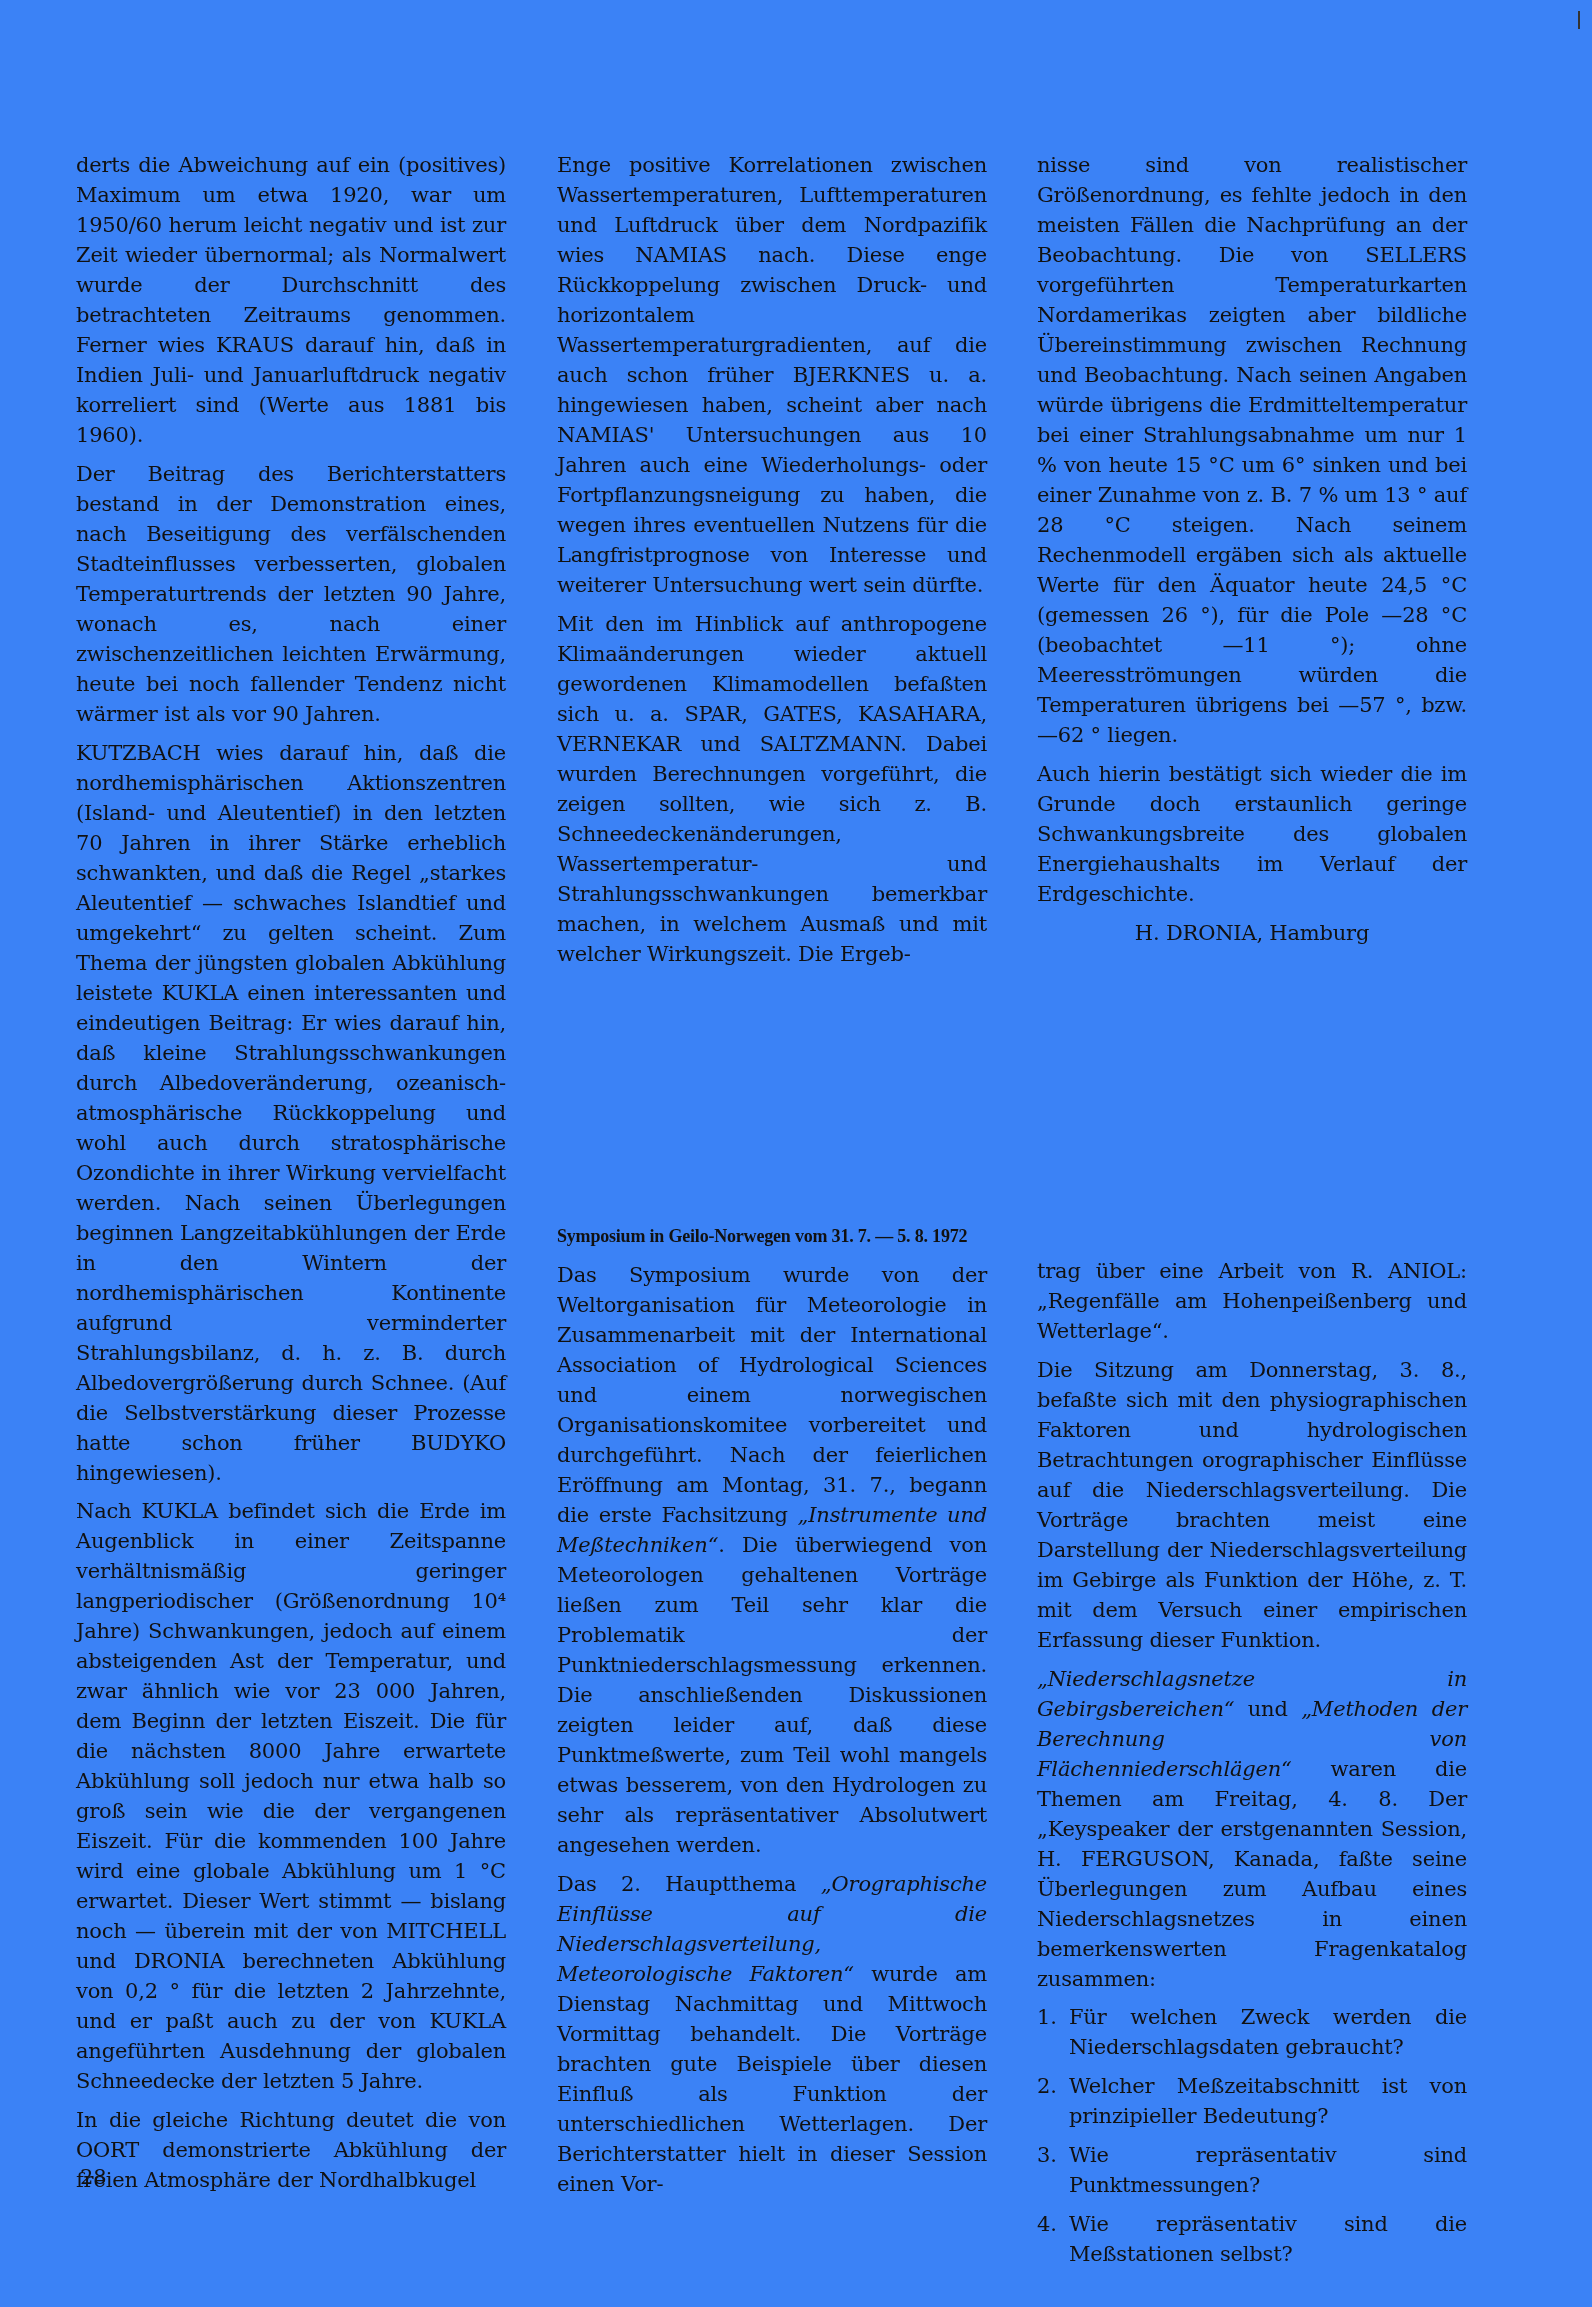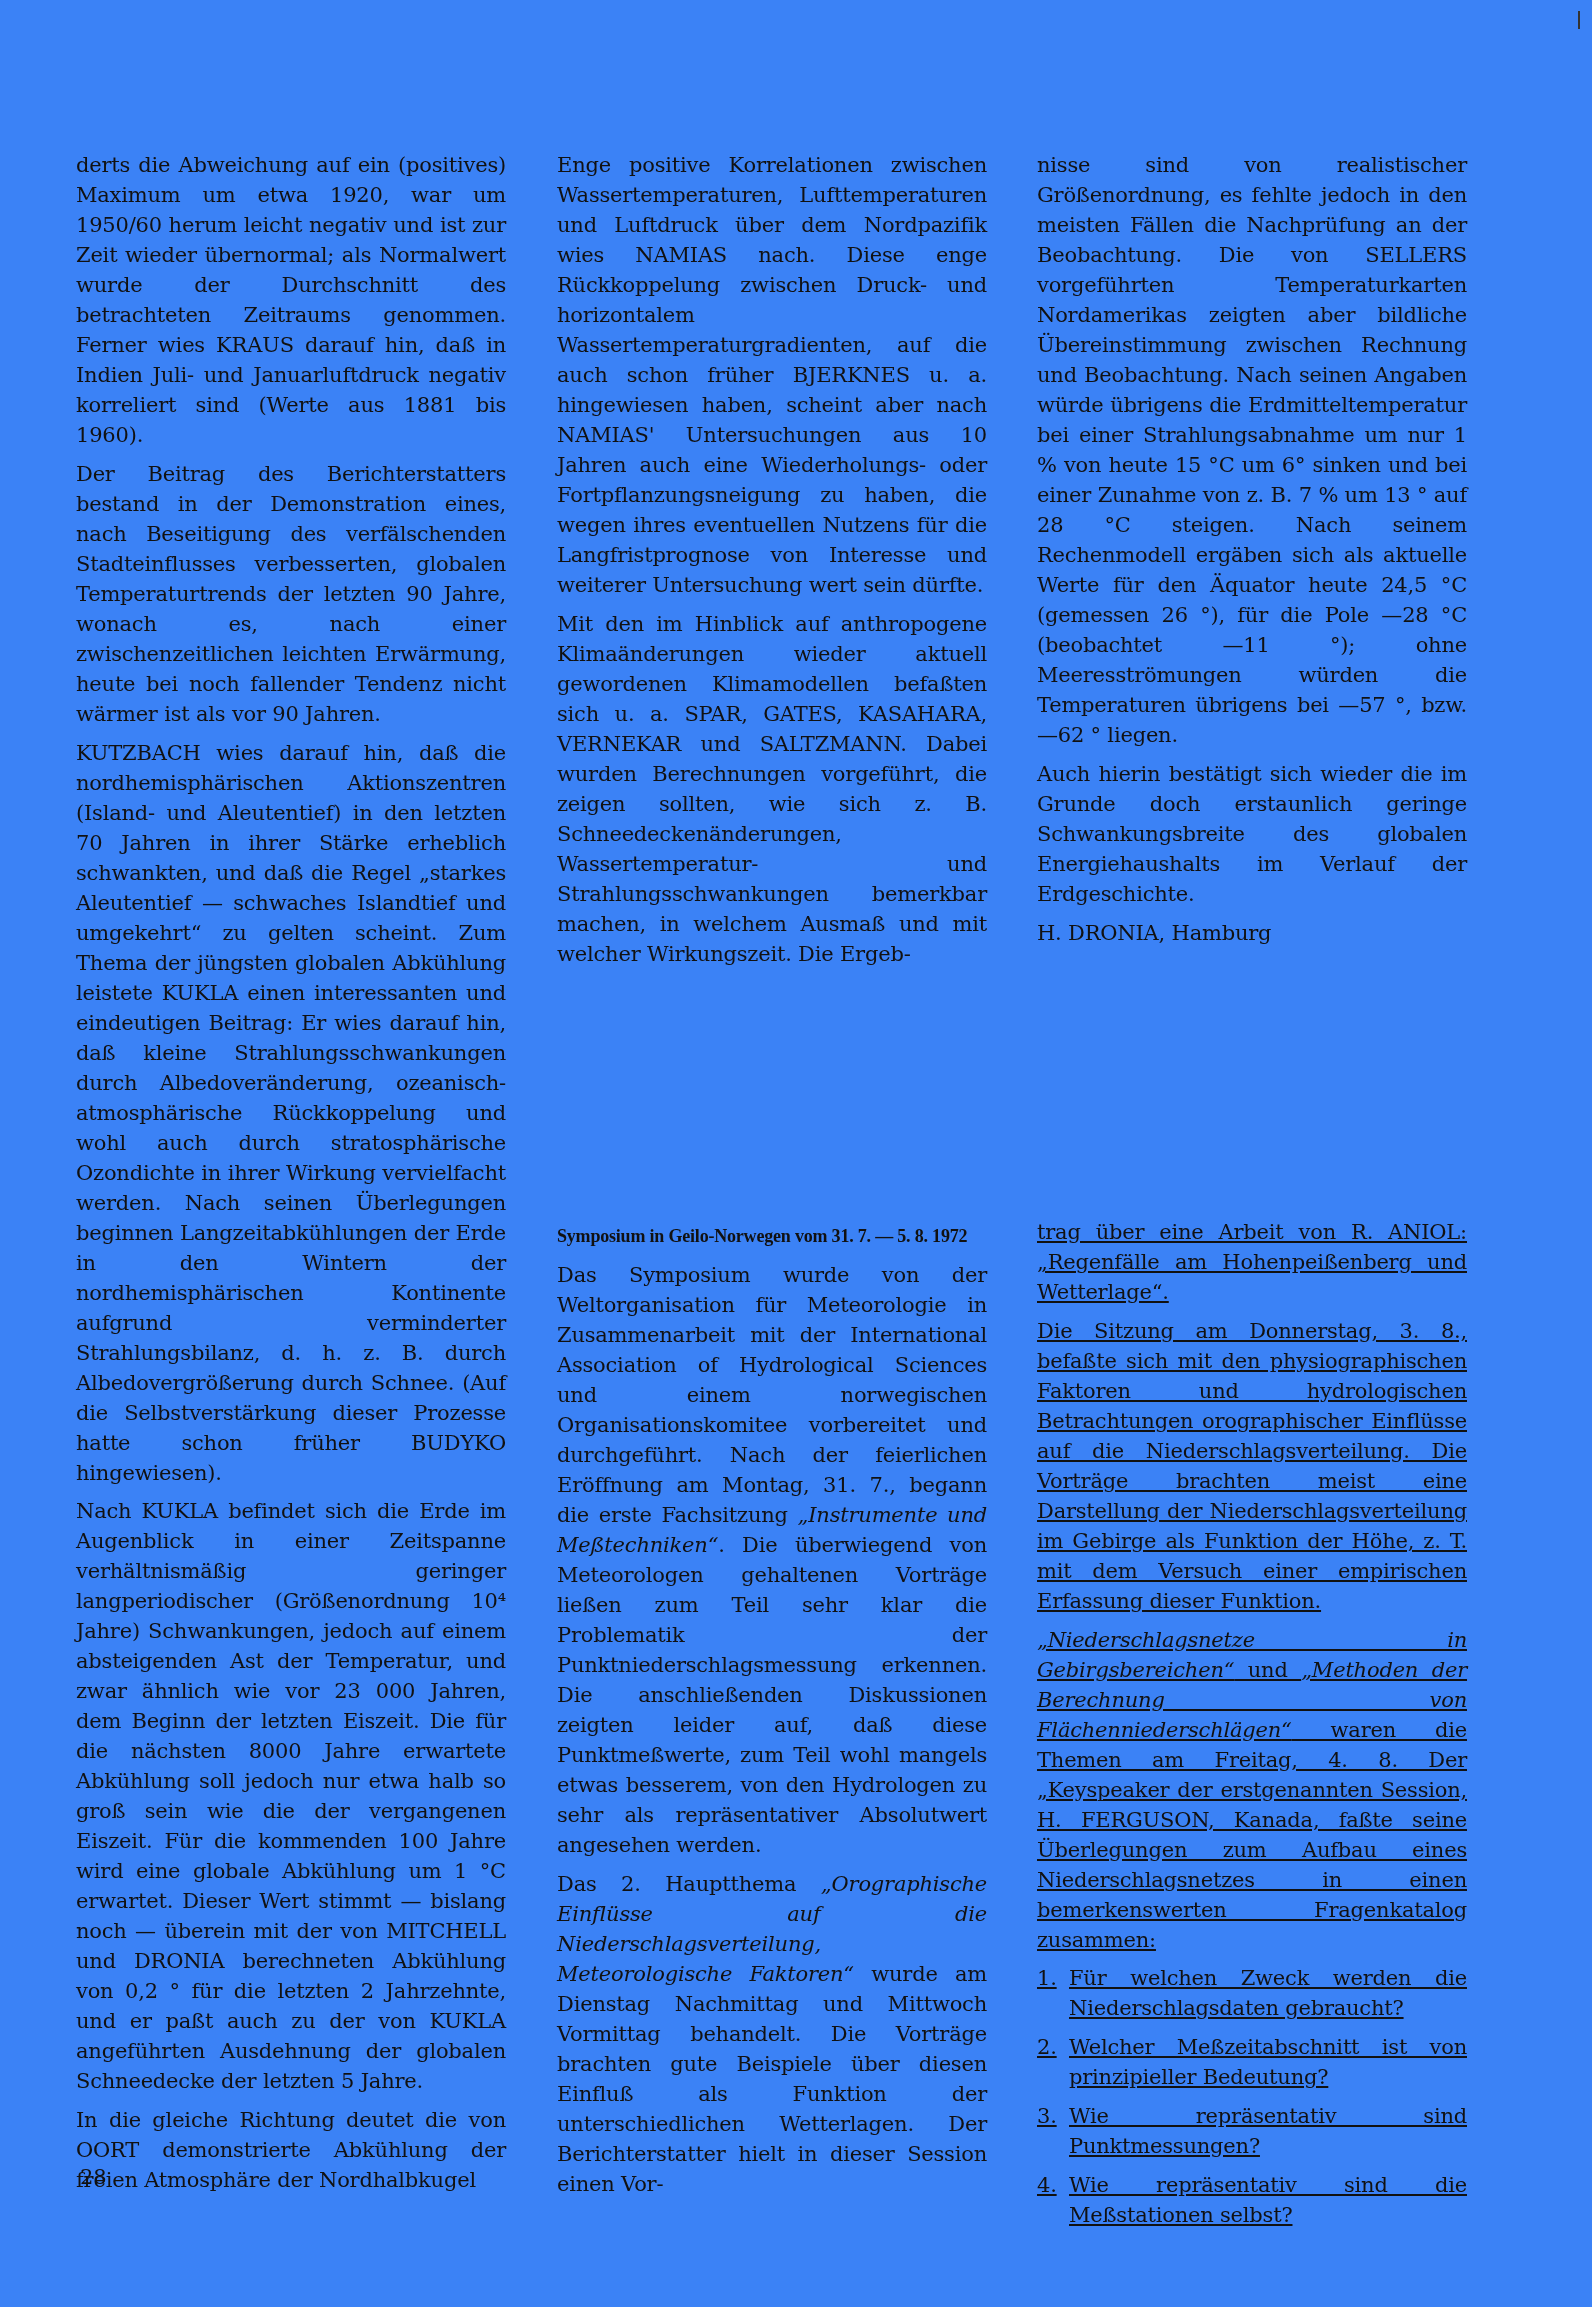--- a/index.html
+++ b/index.html
@@ -8,32 +8,32 @@
   .col {
     position: absolute;
     font-family: "DejaVu Serif", "Liberation Serif", serif;
     font-size: 21px;
     line-height: 30px;
     text-align: justify;
     hyphens: manual;
     letter-spacing: -0.2px;
   }
   .col p { margin: 0 0 8.8px 0; }
-  .col p.sig { text-align: left; margin-top: 4px; }
+  .col p.sig { text-align: center; margin-top: 4px; }
   #col-a { left: 76px;  top: 150px; width: 430px; }
   #col-b { left: 557px; top: 150px; width: 430px; }
   #col-c { left: 1037px; top: 150px; width: 430px; }
   #heading {
     position: absolute; left: 557px; top: 1153px;
     font-family: "Liberation Sans", "DejaVu Sans", sans-serif;
     font-size: 32px; font-weight: normal; letter-spacing: -0.2px; margin: 0;
     white-space: nowrap;
   }
   #col-d { left: 557px; top: 1222px; width: 430px; }
-  #col-e { left: 1037px; top: 1217px; width: 430px; text-decoration: underline; }
+  #col-e { left: 1037px; top: 1256px; width: 430px; }
   .subhead { font-weight: bold; font-family: "Liberation Serif", "DejaVu Serif", serif; font-size: 18px; line-height: 29.5px; }
   em { font-style: italic; }
   ol.questions { list-style: none; padding: 0; margin: 0; }
   ol.questions li { display: flex; margin-bottom: 8.8px; }
   ol.questions li .num { width: 32px; flex: 0 0 32px; text-align: left; }
   ol.questions li .txt { flex: 1; text-align: justify; }
   #page-number {
     position: absolute; left: 80px; top: 2165px;
     font-family: "DejaVu Serif", "Liberation Serif", serif; font-size: 21px;
   }

